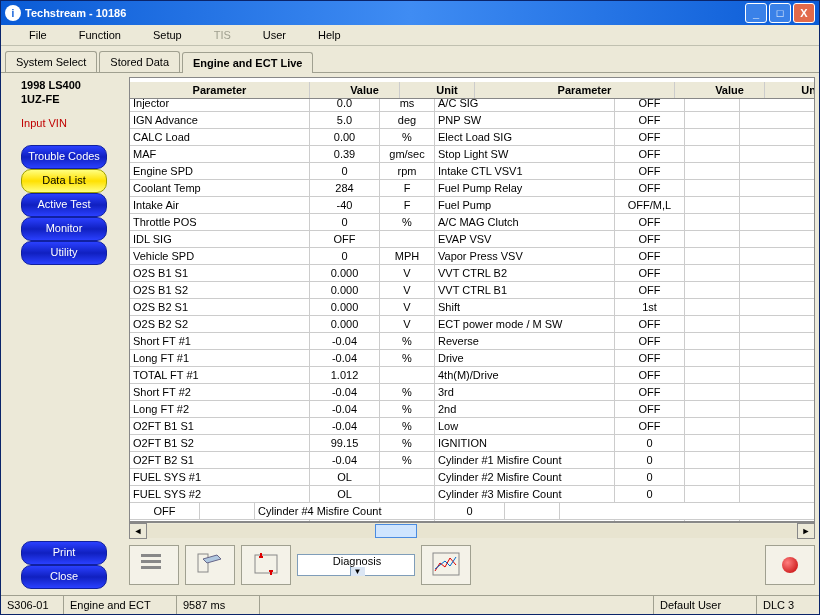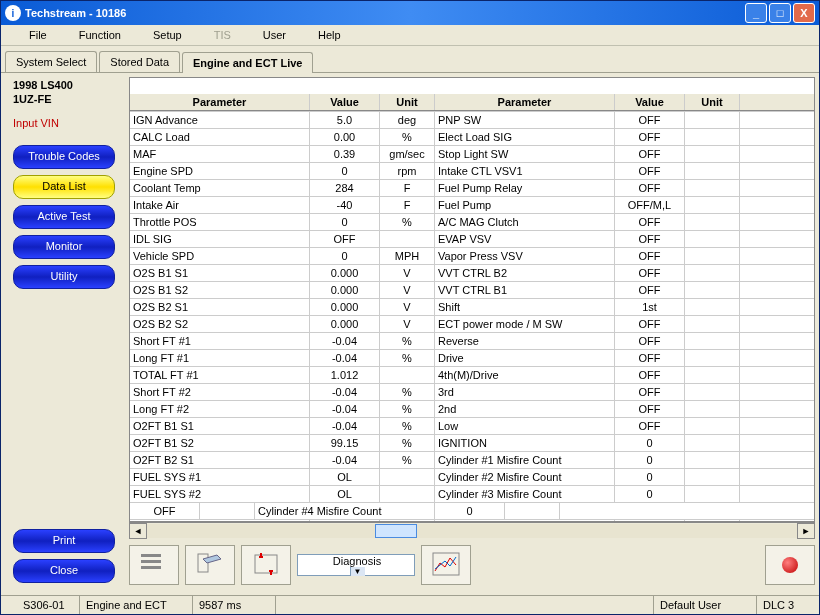--- a/index.html
+++ b/index.html
@@ -11,51 +11,51 @@
   .winbtn{width:20px;height:18px;border:1px solid #fff;border-radius:3px;display:flex;align-items:center;justify-content:center;font-weight:bold;font-size:11px;cursor:pointer;}
   .winbtn.min,.winbtn.max{background:#3a81e8;color:#fff;}
   .winbtn.close{background:#e26a4b;color:#fff;}
   .menubar{height:20px;background:#ece9d8;border-bottom:1px solid #c0c0b0;display:flex;align-items:center;padding:0 21px;gap:18px;flex:0 0 auto;}
   .menuitem{padding:2px 7px;cursor:pointer;}
   .menuitem.disabled{color:#a0a090;cursor:default;}
   .tabbar{height:24px;display:flex;align-items:flex-end;padding:2px 4px 0 4px;border-bottom:1px solid #a0a090;flex:0 0 auto;}
   .tab{padding:4px 10px;border:1px solid #a0a090;border-bottom:none;background:#ece9d8;margin-right:2px;border-radius:3px 3px 0 0;cursor:pointer;}
   .tab.active{background:#ece9d8;font-weight:bold;position:relative;top:1px;}
   .body{flex:1;display:flex;min-height:0;}
-  .sidebar{width:124px;flex:0 0 124px;padding:6px 12px;box-sizing:border-box;display:flex;flex-direction:column;gap:2px;}
+  .sidebar{width:124px;flex:0 0 124px;padding:6px 20px;box-sizing:border-box;display:flex;flex-direction:column;gap:2px;}
   .veh1{font-weight:bold;color:#000;}
   .veh2{font-weight:bold;color:#000;margin-bottom:4px;}
   .inputvin{color:#c00000;margin:6px 0 14px 0;cursor:pointer;}
-  .sbtn{display:block;width:100%;height:22px;border:1px solid #1020a0;border-radius:10px;background:linear-gradient(to bottom,#2a40ff 0%,#1020c0 50%,#2a40ff 100%);color:#fff;font-size:11px;cursor:pointer;margin-bottom:6px;text-align:center;line-height:20px;}
+  .sbtn{display:block;width:100%;height:22px;border:1px solid #1020a0;border-radius:10px;background:linear-gradient(to bottom,#2a40ff 0%,#1020c0 50%,#2a40ff 100%);color:#fff;font-size:11px;cursor:pointer;text-align:center;line-height:20px;}
   .sbtn.yellow{background:linear-gradient(to bottom,#ffff80 0%,#ffe000 50%,#ffff80 100%);color:#000;border-color:#a0a000;}
   .sidebar .spacer{flex:1;}
   .main{flex:1;display:flex;flex-direction:column;min-width:0;padding:4px;box-sizing:border-box;}
   .gridwrap{flex:1;border:1px solid #888;background:#fff;overflow:auto;position:relative;}
   .gridrow{display:flex;border-bottom:1px solid #ccc;height:16px;line-height:16px;}
-  .gridrow.head{background:#ece9d8;font-weight:bold;text-align:center;position:sticky;top:16px;border-bottom:1px solid #888;}
+  .gridrow.head{background:#ece9d8;font-weight:bold;text-align:center;position:sticky;top:4px;border-bottom:1px solid #888;gap:20px;}
   .gcell{border-right:1px solid #ccc;padding:0 3px;box-sizing:border-box;white-space:nowrap;overflow:hidden;text-overflow:clip;}
   .c-p{flex:0 0 180px;text-align:left;}
   .c-v{flex:0 0 70px;text-align:center;}
   .c-u{flex:0 0 55px;text-align:center;}
   .gridrow.head .c-p{text-align:center;}
   .hscroll{height:16px;background:#ece9d8;border-top:1px solid #888;display:flex;align-items:center;flex:0 0 auto;}
   .hscroll .arrow{width:16px;height:14px;border:1px solid #888;background:#ece9d8;display:flex;align-items:center;justify-content:center;cursor:pointer;font-size:9px;}
   .hscroll .track{flex:1;height:14px;background:#e8e4d0;position:relative;}
   .hscroll .thumb{position:absolute;left:35%;width:40px;height:12px;top:0;background:#cfe5ff;border:1px solid #4a8be0;}
   .toolbar{height:44px;flex:0 0 44px;display:flex;align-items:center;padding:4px 0;gap:6px;}
   .tbtn{width:48px;height:38px;border:1px solid #a0a090;background:#f4f2e8;display:flex;align-items:center;justify-content:center;cursor:pointer;}
   .tbtn svg{width:30px;height:26px;}
   .combo{height:20px;border:1px solid #7f9db9;background:#fff;display:flex;align-items:center;padding:0 2px 0 4px;min-width:110px;cursor:pointer;flex-direction:column;}
   .combo .cbv{flex:1;}
   .combo .cbd{width:14px;height:16px;background:#dbe6f4;border-left:1px solid #7f9db9;display:flex;align-items:center;justify-content:center;font-size:8px;}
   .recbtn{width:48px;height:38px;border:1px solid #a0a090;background:#f4f2e8;display:flex;align-items:center;justify-content:center;cursor:pointer;margin-left:auto;}
   .recbtn .dot{width:16px;height:16px;border-radius:50%;background:radial-gradient(circle at 35% 35%,#ff8080,#c00000);}
   .statusbar{height:18px;border-top:1px solid #a0a090;background:#ece9d8;display:flex;align-items:center;font-size:11px;flex:0 0 auto;}
   .statusbar .cell{border-right:1px solid #a0a090;padding:0 6px;height:100%;line-height:18px;}
-  .statusbar .cell.s1{width:50px;margin-left:16px;}
+  .statusbar .cell.s1{width:50px;}
   .statusbar .cell.s2{width:100px;}
   .statusbar .cell.s3{width:70px;}
   .statusbar .flex{flex:1;}
   .statusbar .cell.s5{width:90px;}
   .statusbar .cell.s6{width:50px;border-right:none;}
 </style>
 </head>
 <body>
 
 <div class="window">

